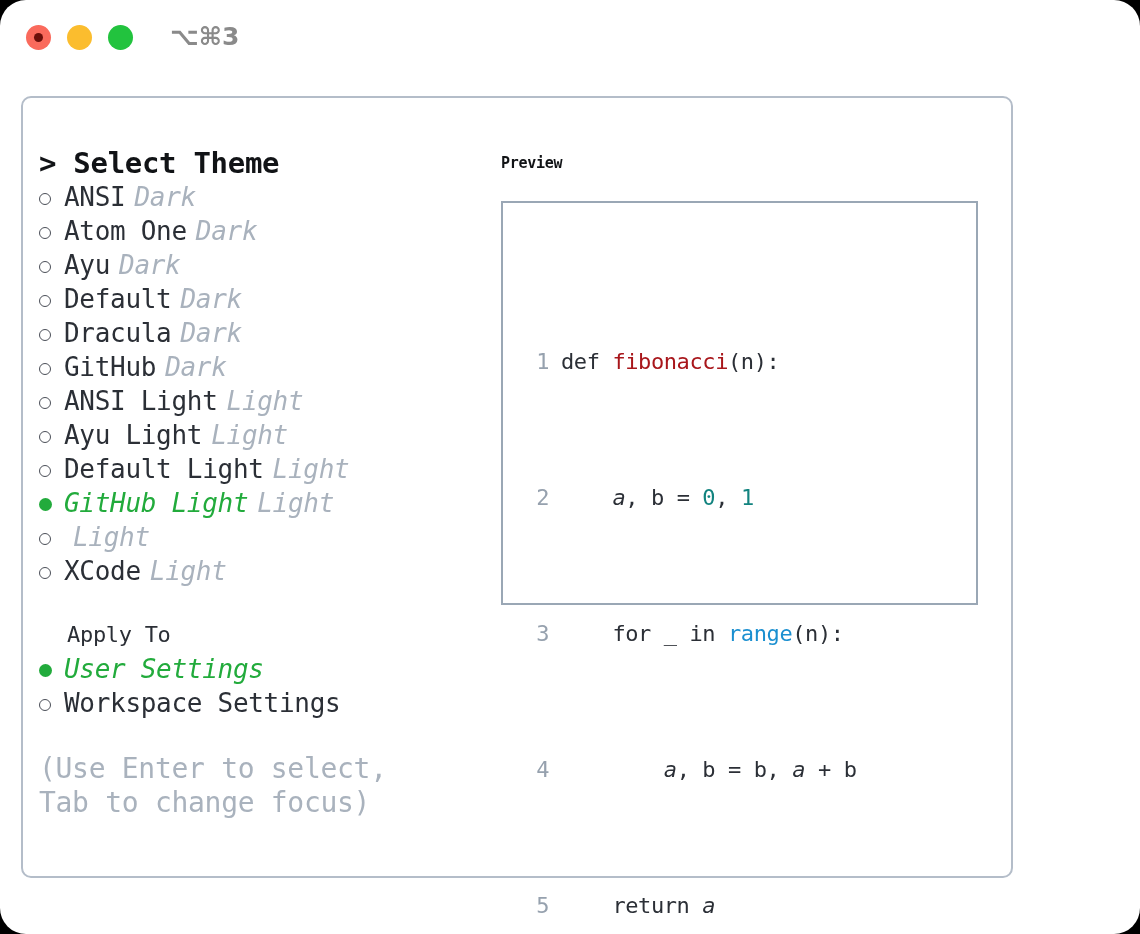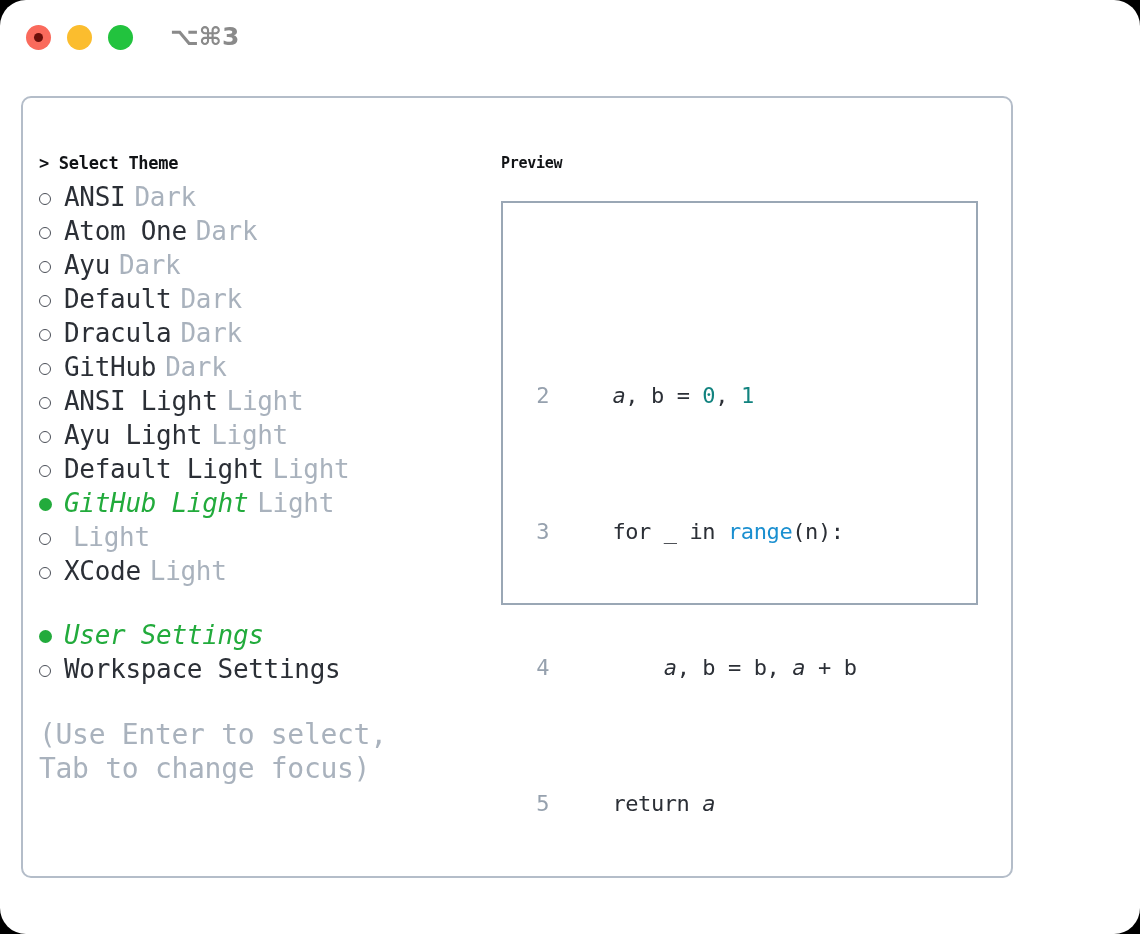--- a/index.html
+++ b/index.html
@@ -80,21 +80,21 @@
     background: #ffffff;
   }
 
   
   .left-col {
     position: absolute;
     left: 16px; top: 48px;
     width: 440px;
   }
   .section-header {
-    font-size: 17px;
+    font-size: 29px;
     font-weight: bold;
     color: #111316;
     line-height: 34px;
     white-space: pre;
     letter-spacing: -0.3px;
   }
   .opt-row {
     display: flex;
     align-items: baseline;
     line-height: 34px;
@@ -124,20 +124,21 @@
     width: 13px; height: 13px;
     background: #22ab3c;
     border-radius: 50%;
     box-sizing: border-box;
   }
   .opt-label { color: #2b2f36; }
   .opt-label.sel { color: #22ab3c; font-style: italic; }
   .opt-tag {
     color: #a9b2bd;
     padding-left: 9px;
+    font-style: italic;
   }
   .subsection {
     margin-top: 30px;
   }
   .subsection-title {
     font-size: 22px;
     color: #2b2f36;
     line-height: 34px;
     padding-left: 28px;
     white-space: pre;
@@ -272,39 +273,41 @@
           <span class="opt-tag">Light</span>
         </div>
         <div class="opt-row">
           <span class="bullet"><span class="dot-hollow"></span></span>
           <span class="opt-label">XCode</span>
           <span class="opt-tag">Light</span>
         </div>
       </div>
 
       <div class="subsection">
+        <div class="subsection-title">Apply To</div>
         <div class="opt-row">
           <span class="bullet"><span class="dot-filled"></span></span>
           <span class="opt-label sel">User Settings</span>
         </div>
         <div class="opt-row">
           <span class="bullet"><span class="dot-hollow"></span></span>
           <span class="opt-label">Workspace Settings</span>
         </div>
       </div>
 
       <div class="hint">(Use Enter to select, Tab to change focus)</div>
     </div>
 
     <div class="right-col">
       <div class="preview-title">Preview</div>
 
       <div class="preview-box">
         <div class="code">
 
+          <span class="cline"><span class="lno">1</span><span class="tok-kw">def </span><span class="tok-fn">fibonacci</span><span class="tok-plain">(n):</span></span>
 
           <span class="cline"><span class="lno">2</span><span class="tok-plain">    </span><span class="tok-var">a</span><span class="tok-plain">, </span><span class="tok-plain">b</span><span class="tok-plain"> = </span><span class="tok-num">0</span><span class="tok-plain">, </span><span class="tok-num">1</span></span>
 
           <span class="cline"><span class="lno">3</span><span class="tok-plain">    for _ in </span><span class="tok-builtin">range</span><span class="tok-plain">(n):</span></span>
 
           <span class="cline"><span class="lno">4</span><span class="tok-plain">        </span><span class="tok-var">a</span><span class="tok-plain">, </span><span class="tok-plain">b</span><span class="tok-plain"> = </span><span class="tok-plain">b</span><span class="tok-plain">, </span><span class="tok-var">a</span><span class="tok-plain"> + </span><span class="tok-plain">b</span></span>
 
           <span class="cline"><span class="lno">5</span><span class="tok-plain">    return </span><span class="tok-var">a</span></span>
 
           

